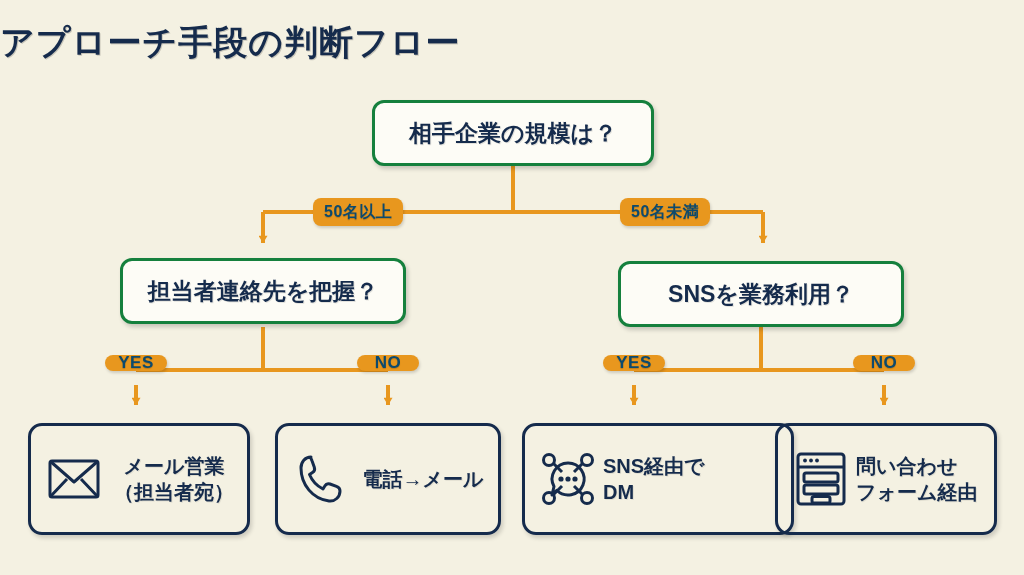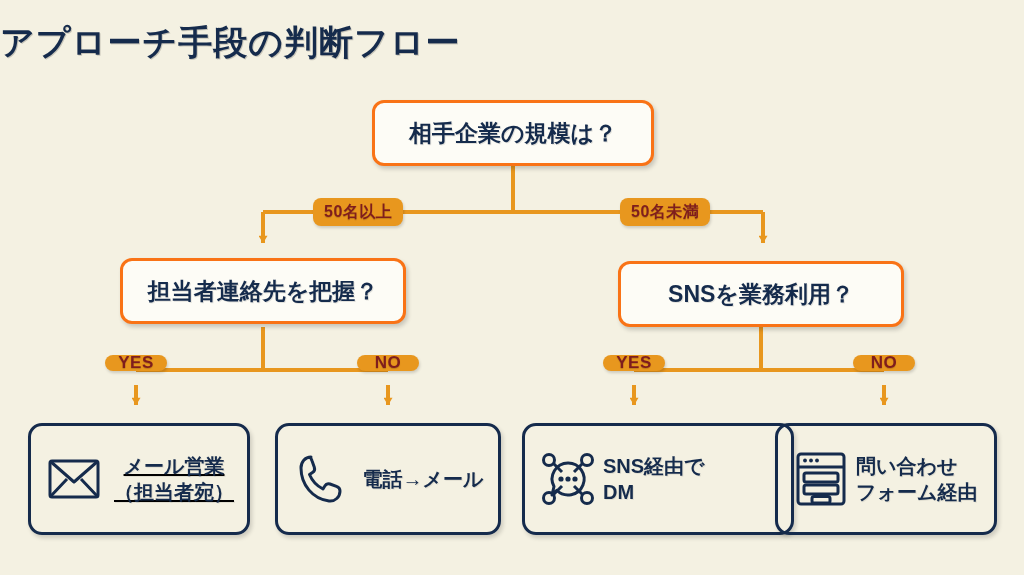--- a/index.html
+++ b/index.html
@@ -41,40 +41,40 @@
     width: 1024px;
     height: 575px;
     pointer-events: none;
   }
 
   
   .node {
     position: absolute;
     box-sizing: border-box;
     background: #fdfcf6;
-    border: 3px solid #f97316;
+    border: 3px solid #15803d;
     border-radius: 12px;
     display: flex;
     align-items: center;
     justify-content: center;
     color: #152b4c;
     font-weight: bold;
     box-shadow: 2px 3px 4px rgba(0,0,0,0.18);
     text-shadow: 1px 1px 0 rgba(0,0,0,0.10);
   }
   .node.root   { left: 372px; top: 100px; width: 282px; height: 66px; font-size: 23px; }
   .node.dec-l  { left: 120px; top: 258px; width: 286px; height: 66px; font-size: 23px; }
   .node.dec-r  { left: 618px; top: 261px; width: 286px; height: 66px; font-size: 23px; }
 
   
   .pill {
     position: absolute;
     box-sizing: border-box;
     background: #e8971e;
-    color: #7f1d1d;
+    color: #0c4a6e;
     font-weight: bold;
     border-radius: 8px;
     display: flex;
     align-items: center;
     justify-content: center;
     box-shadow: 1px 2px 3px rgba(0,0,0,0.16);
     text-shadow: 0 1px 1px rgba(0,0,0,0.18);
     letter-spacing: 0.5px;
   }
   .pill.qty  { height: 28px; font-size: 16px; padding: 0 11px; }
@@ -93,21 +93,21 @@
     box-sizing: border-box;
     top: 423px;
     height: 112px;
     background: transparent;
     border: 3px solid #152b4c;
     border-radius: 14px;
     display: flex;
     align-items: center;
     box-shadow: 2px 3px 4px rgba(0,0,0,0.16);
   }
-  .leaf-1 { left: 28px;  width: 222px; text-decoration: underline; }
+  .leaf-1 { left: 28px;  width: 222px; }
   .leaf-2 { left: 275px; width: 226px; }
   .leaf-3 { left: 522px; width: 272px; }
   .leaf-4 { left: 775px; width: 222px; }
 
   .leaf .ico {
     flex: 0 0 auto;
     width: 58px;
     margin-left: 14px;
     display: flex;
     align-items: center;

